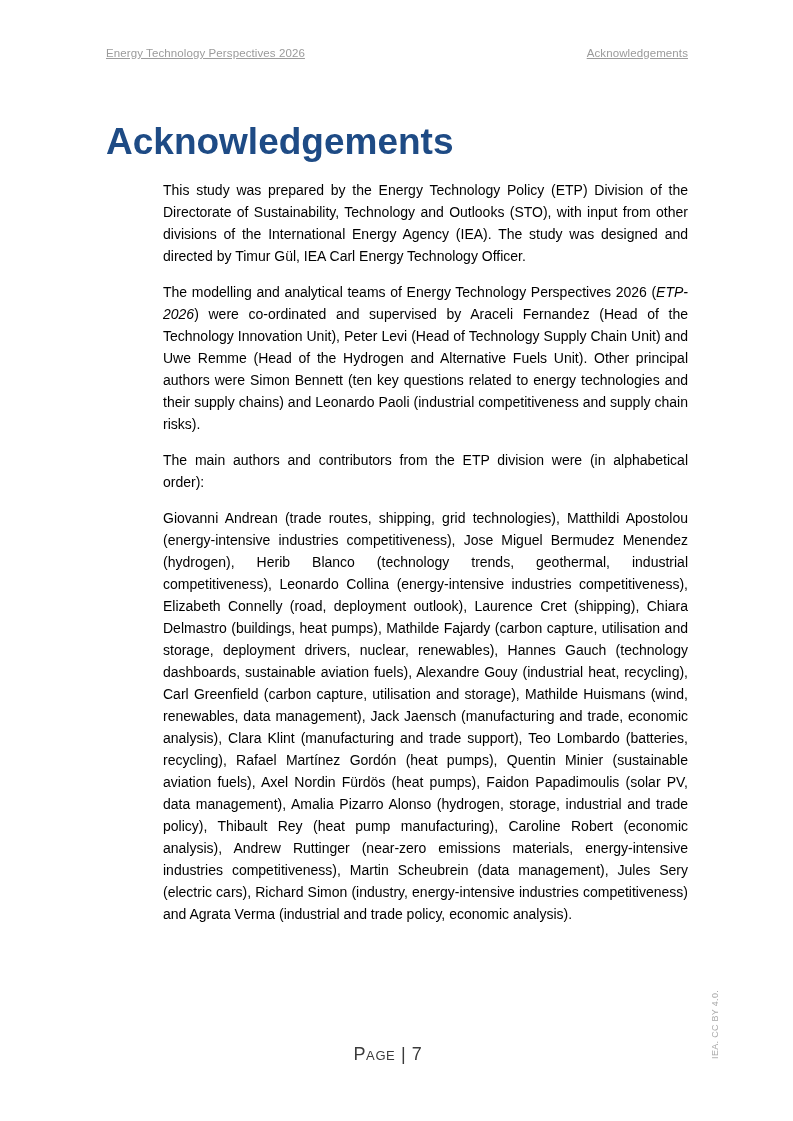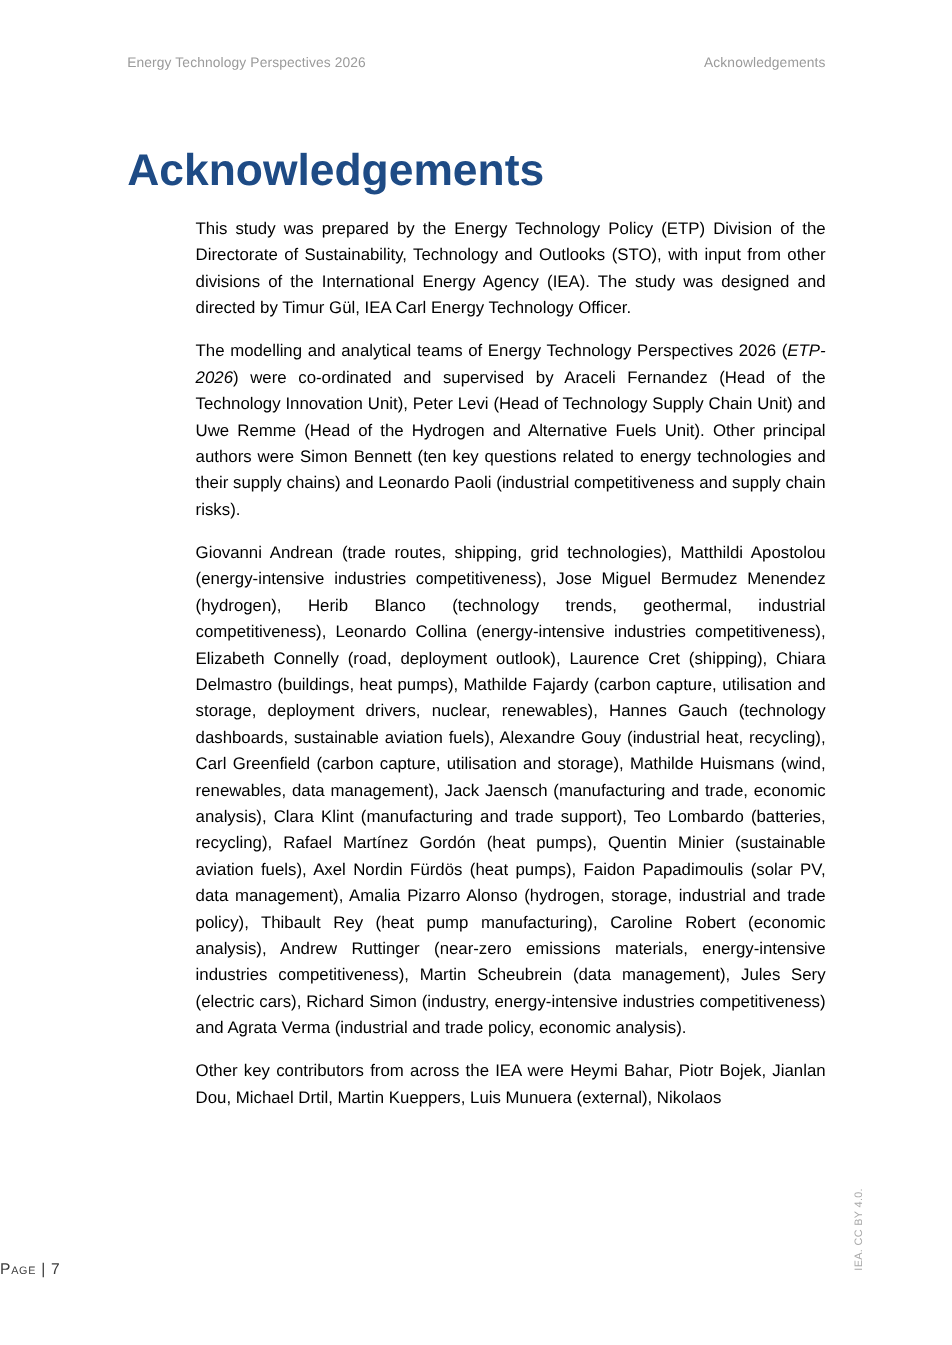--- a/index.html
+++ b/index.html
@@ -19,20 +19,21 @@
     overflow: hidden;
     font-family: "Liberation Sans", sans-serif;
   }
   .running-header {
     display: flex;
     justify-content: space-between;
     padding: 47px 105px 0 106px;
     font-size: 11.5px;
     color: var(--header_color);
     letter-spacing: 0.1px;
+    text-decoration: underline;
   }
   .page-title {
     margin: 62px 0 0 106px;
     font-size: 37px;
     line-height: 42px;
     font-weight: bold;
     color: var(--title_color);
     font-family: "Liberation Sans", sans-serif;
   }
   .content {
@@ -43,21 +44,22 @@
     color: var(--body_color);
   }
   .content p { margin: 0 0 14px 0; }
   .content b { font-weight: normal; }
   .content i { font-style: italic; }
   .page-footer {
     position: absolute;
     left: 0;
     right: 17px;
     bottom: 56px;
-    font-size: 13px;
+    text-align: center;
+    font-size: 18px;
     font-variant: small-caps;
     letter-spacing: 0.6px;
     color: var(--footer_color);
   }
   .side-note {
     position: absolute;
     right: 73px;
     bottom: 62px;
     writing-mode: vertical-rl;
     transform: rotate(180deg);
@@ -73,21 +75,21 @@
 <div class="running-header">
   <span>Energy Technology Perspectives 2026</span>
   <span>Acknowledgements</span>
 </div>
 
 <h1 class="page-title">Acknowledgements</h1>
 
 <div class="content">
   <p><span>This study was prepared by the Energy Technology Policy (ETP) Division of the Directorate of Sustainability, Technology and Outlooks (STO), with input from other divisions of the International Energy Agency (IEA). The study was designed and directed by </span><b>Timur Gül</b><span>, IEA Carl Energy Technology Officer.</span></p>
   <p><span>The modelling and analytical teams of Energy Technology Perspectives 2026 (</span><i>ETP-2026</i><span>) were co-ordinated and supervised by </span><b>Araceli Fernandez</b><span> (Head of the Technology Innovation Unit), </span><b>Peter Levi</b><span> (Head of Technology Supply Chain Unit) and </span><b>Uwe Remme</b><span> (Head of the Hydrogen and Alternative Fuels Unit). Other principal authors were </span><b>Simon Bennett</b><span> (ten key questions related to energy technologies and their supply chains) and </span><b>Leonardo Paoli</b><span> (industrial competitiveness and supply chain risks).</span></p>
+  <p><span>The main authors and contributors from the ETP division were (in alphabetical order):</span></p>
   <p><b>Giovanni Andrean</b><span> (trade routes, shipping, grid technologies), </span><b>Matthildi Apostolou</b><span> (energy-intensive industries competitiveness), </span><b>Jose Miguel Bermudez Menendez</b><span> (hydrogen), </span><b>Herib Blanco</b><span> (technology trends, geothermal, industrial competitiveness), </span><b>Leonardo Collina</b><span> (energy-intensive industries competitiveness), </span><b>Elizabeth Connelly</b><span> (road, deployment outlook), </span><b>Laurence Cret</b><span> (shipping), </span><b>Chiara Delmastro</b><span> (buildings, heat pumps), </span><b>Mathilde Fajardy</b><span> (carbon capture, utilisation and storage, deployment drivers, nuclear, renewables), </span><b>Hannes Gauch</b><span> (technology dashboards, sustainable aviation fuels), </span><b>Alexandre Gouy</b><span> (industrial heat, recycling), </span><b>Carl Greenfield</b><span> (carbon capture, utilisation and storage), </span><b>Mathilde Huismans</b><span> (wind, renewables, data management), </span><b>Jack Jaensch</b><span> (manufacturing and trade, economic analysis), </span><b>Clara Klint</b><span> (manufacturing and trade support), </span><b>Teo Lombardo</b><span> (batteries, recycling), </span><b>Rafael Martínez Gordón</b><span> (heat pumps), </span><b>Quentin Minier</b><span> (sustainable aviation fuels), </span><b>Axel Nordin Fürdös</b><span> (heat pumps), </span><b>Faidon Papadimoulis</b><span> (solar PV, data management), </span><b>Amalia Pizarro Alonso</b><span> (hydrogen, storage, industrial and trade policy), </span><b>Thibault Rey</b><span> (heat pump manufacturing), </span><b>Caroline Robert</b><span> (economic analysis), </span><b>Andrew Ruttinger</b><span> (near-zero emissions materials, energy-intensive industries competitiveness), </span><b>Martin Scheubrein</b><span> (data management), </span><b>Jules Sery</b><span> (electric cars), </span><b>Richard Simon</b><span> (industry, energy-intensive industries competitiveness) and </span><b>Agrata Verma</b><span> (industrial and trade policy, economic analysis).</span></p>
-  <p><span>Other key contributors from across the IEA were Heymi Bahar, Piotr Bojek, Jianlan Dou</span><b>,</b><span> Michael Drtil, Martin Kueppers, Luis Munuera (external), Nikolaos</span></p>
 </div>
 
 <div class="page-footer">
   <span>Page | 7</span>
 </div>
 
 <div class="side-note">IEA. CC BY 4.0.</div>
 
 </body></html>

